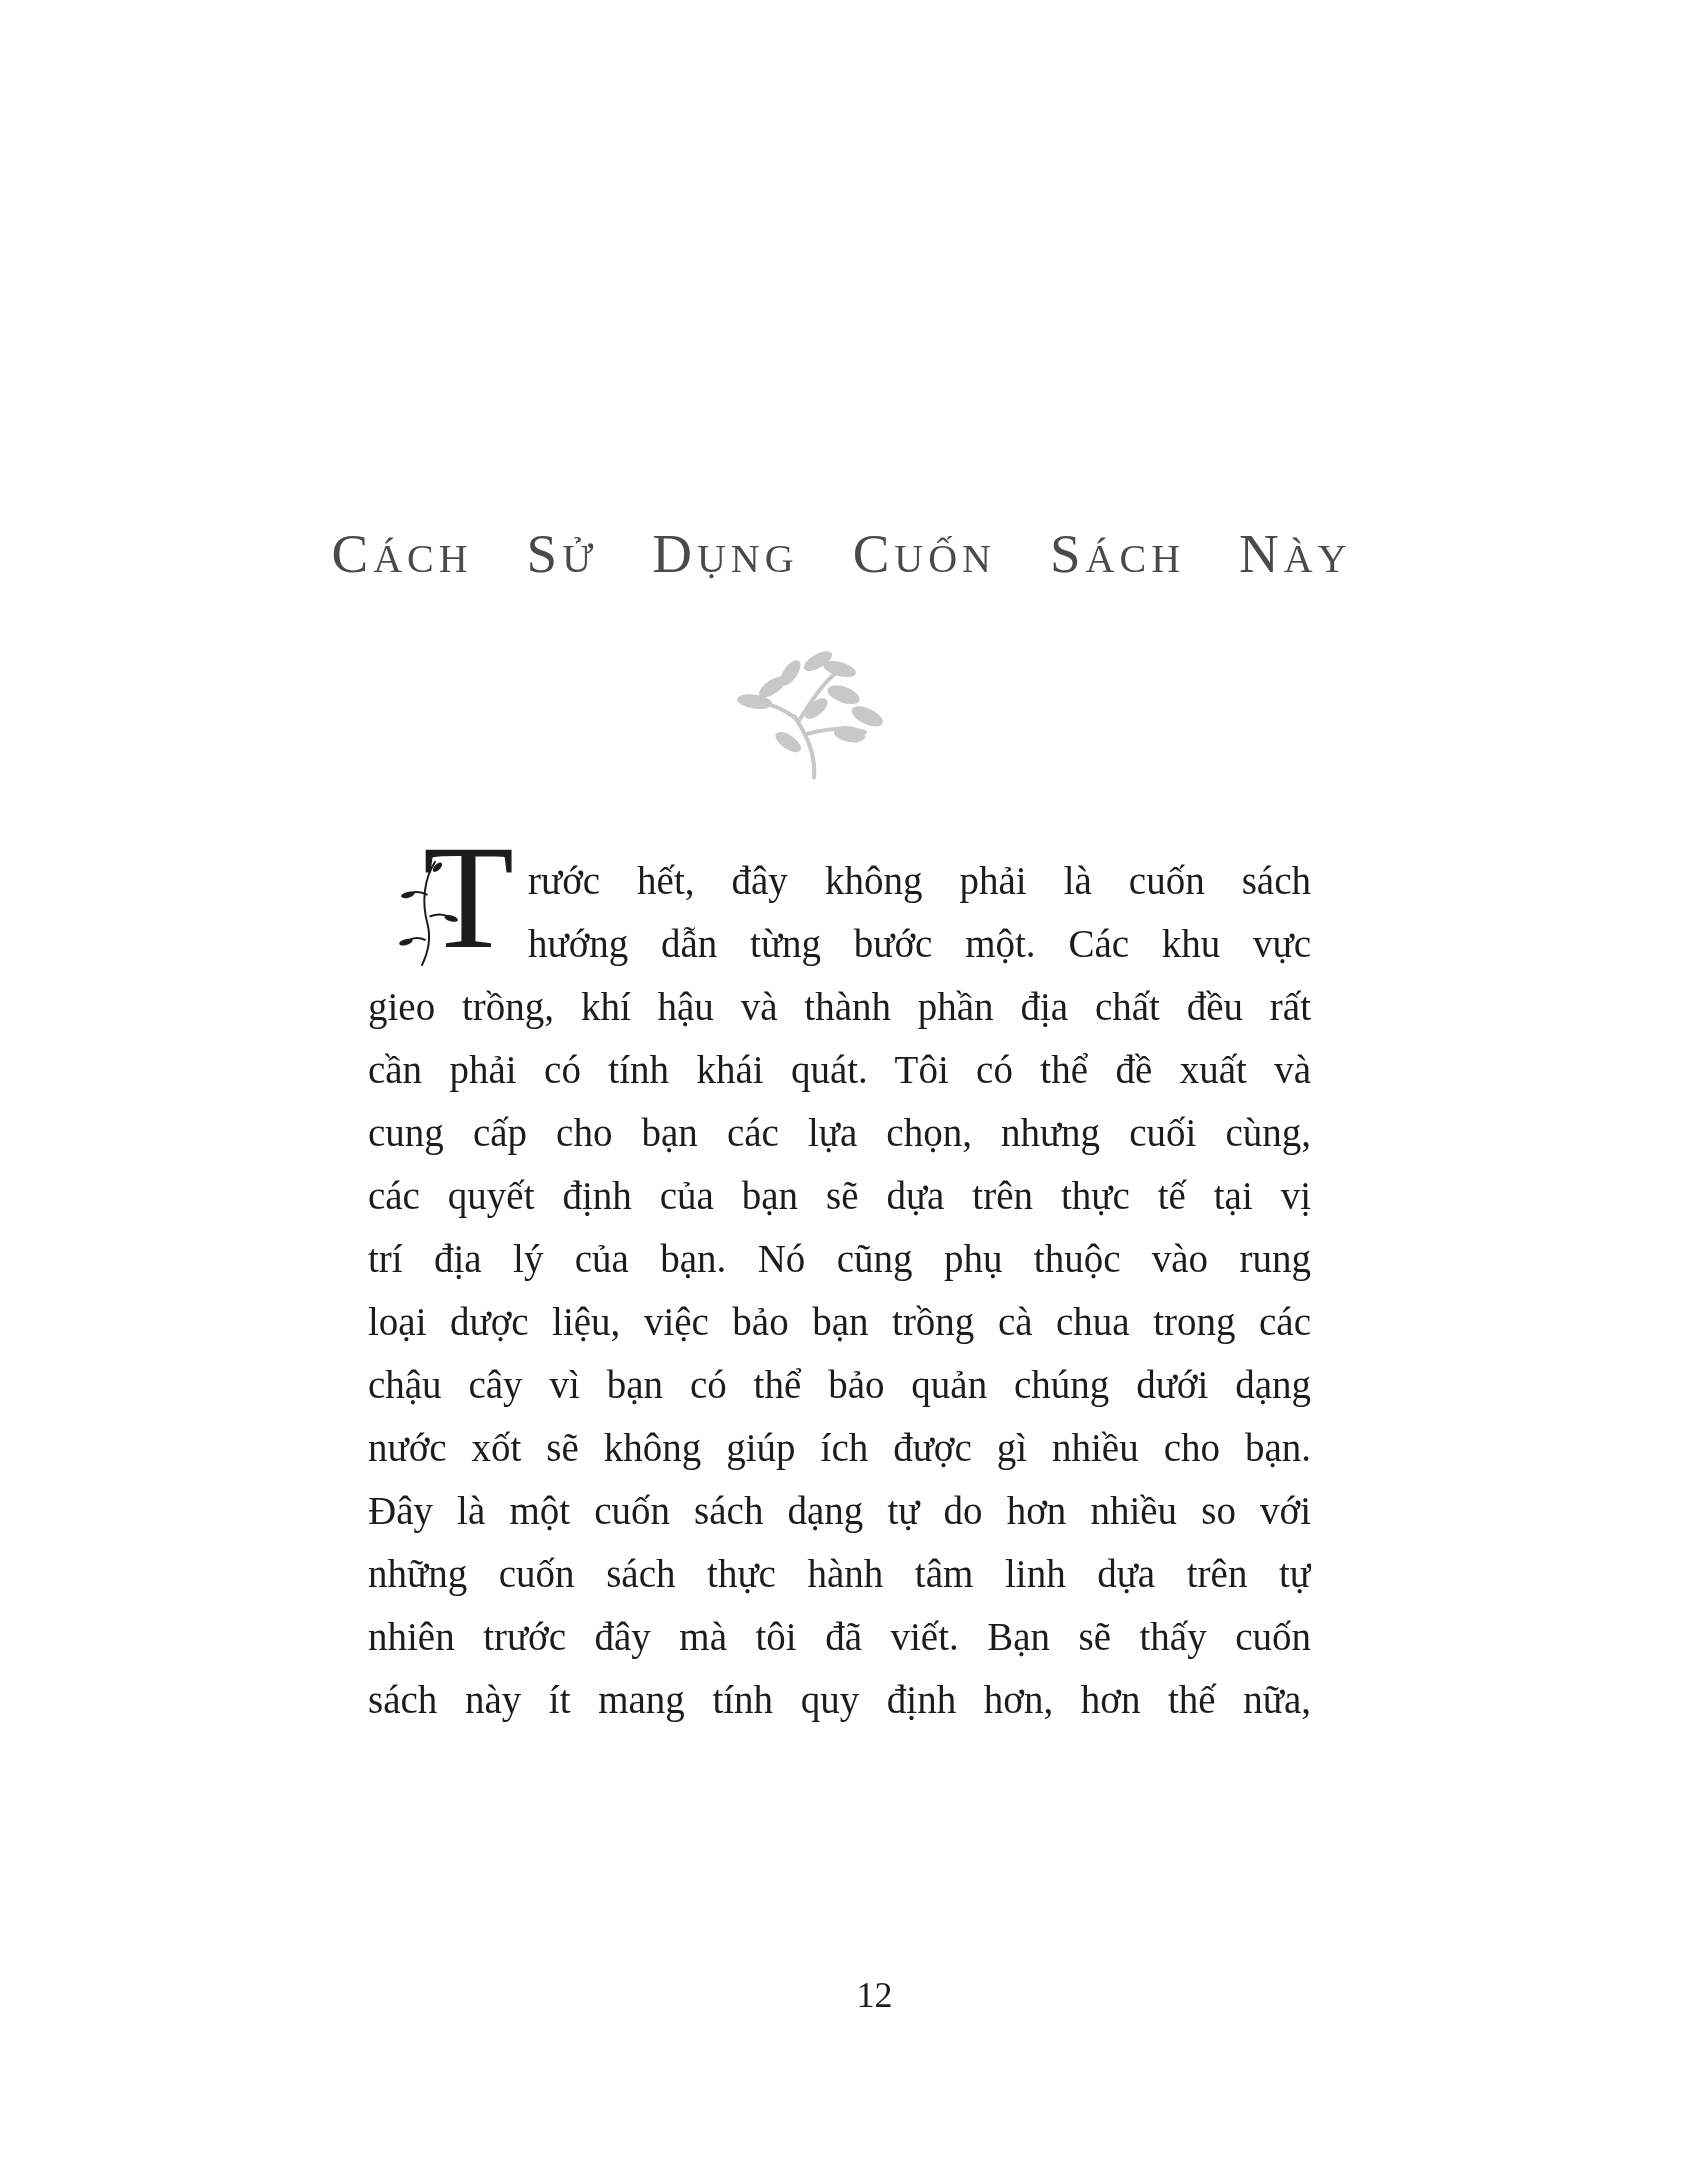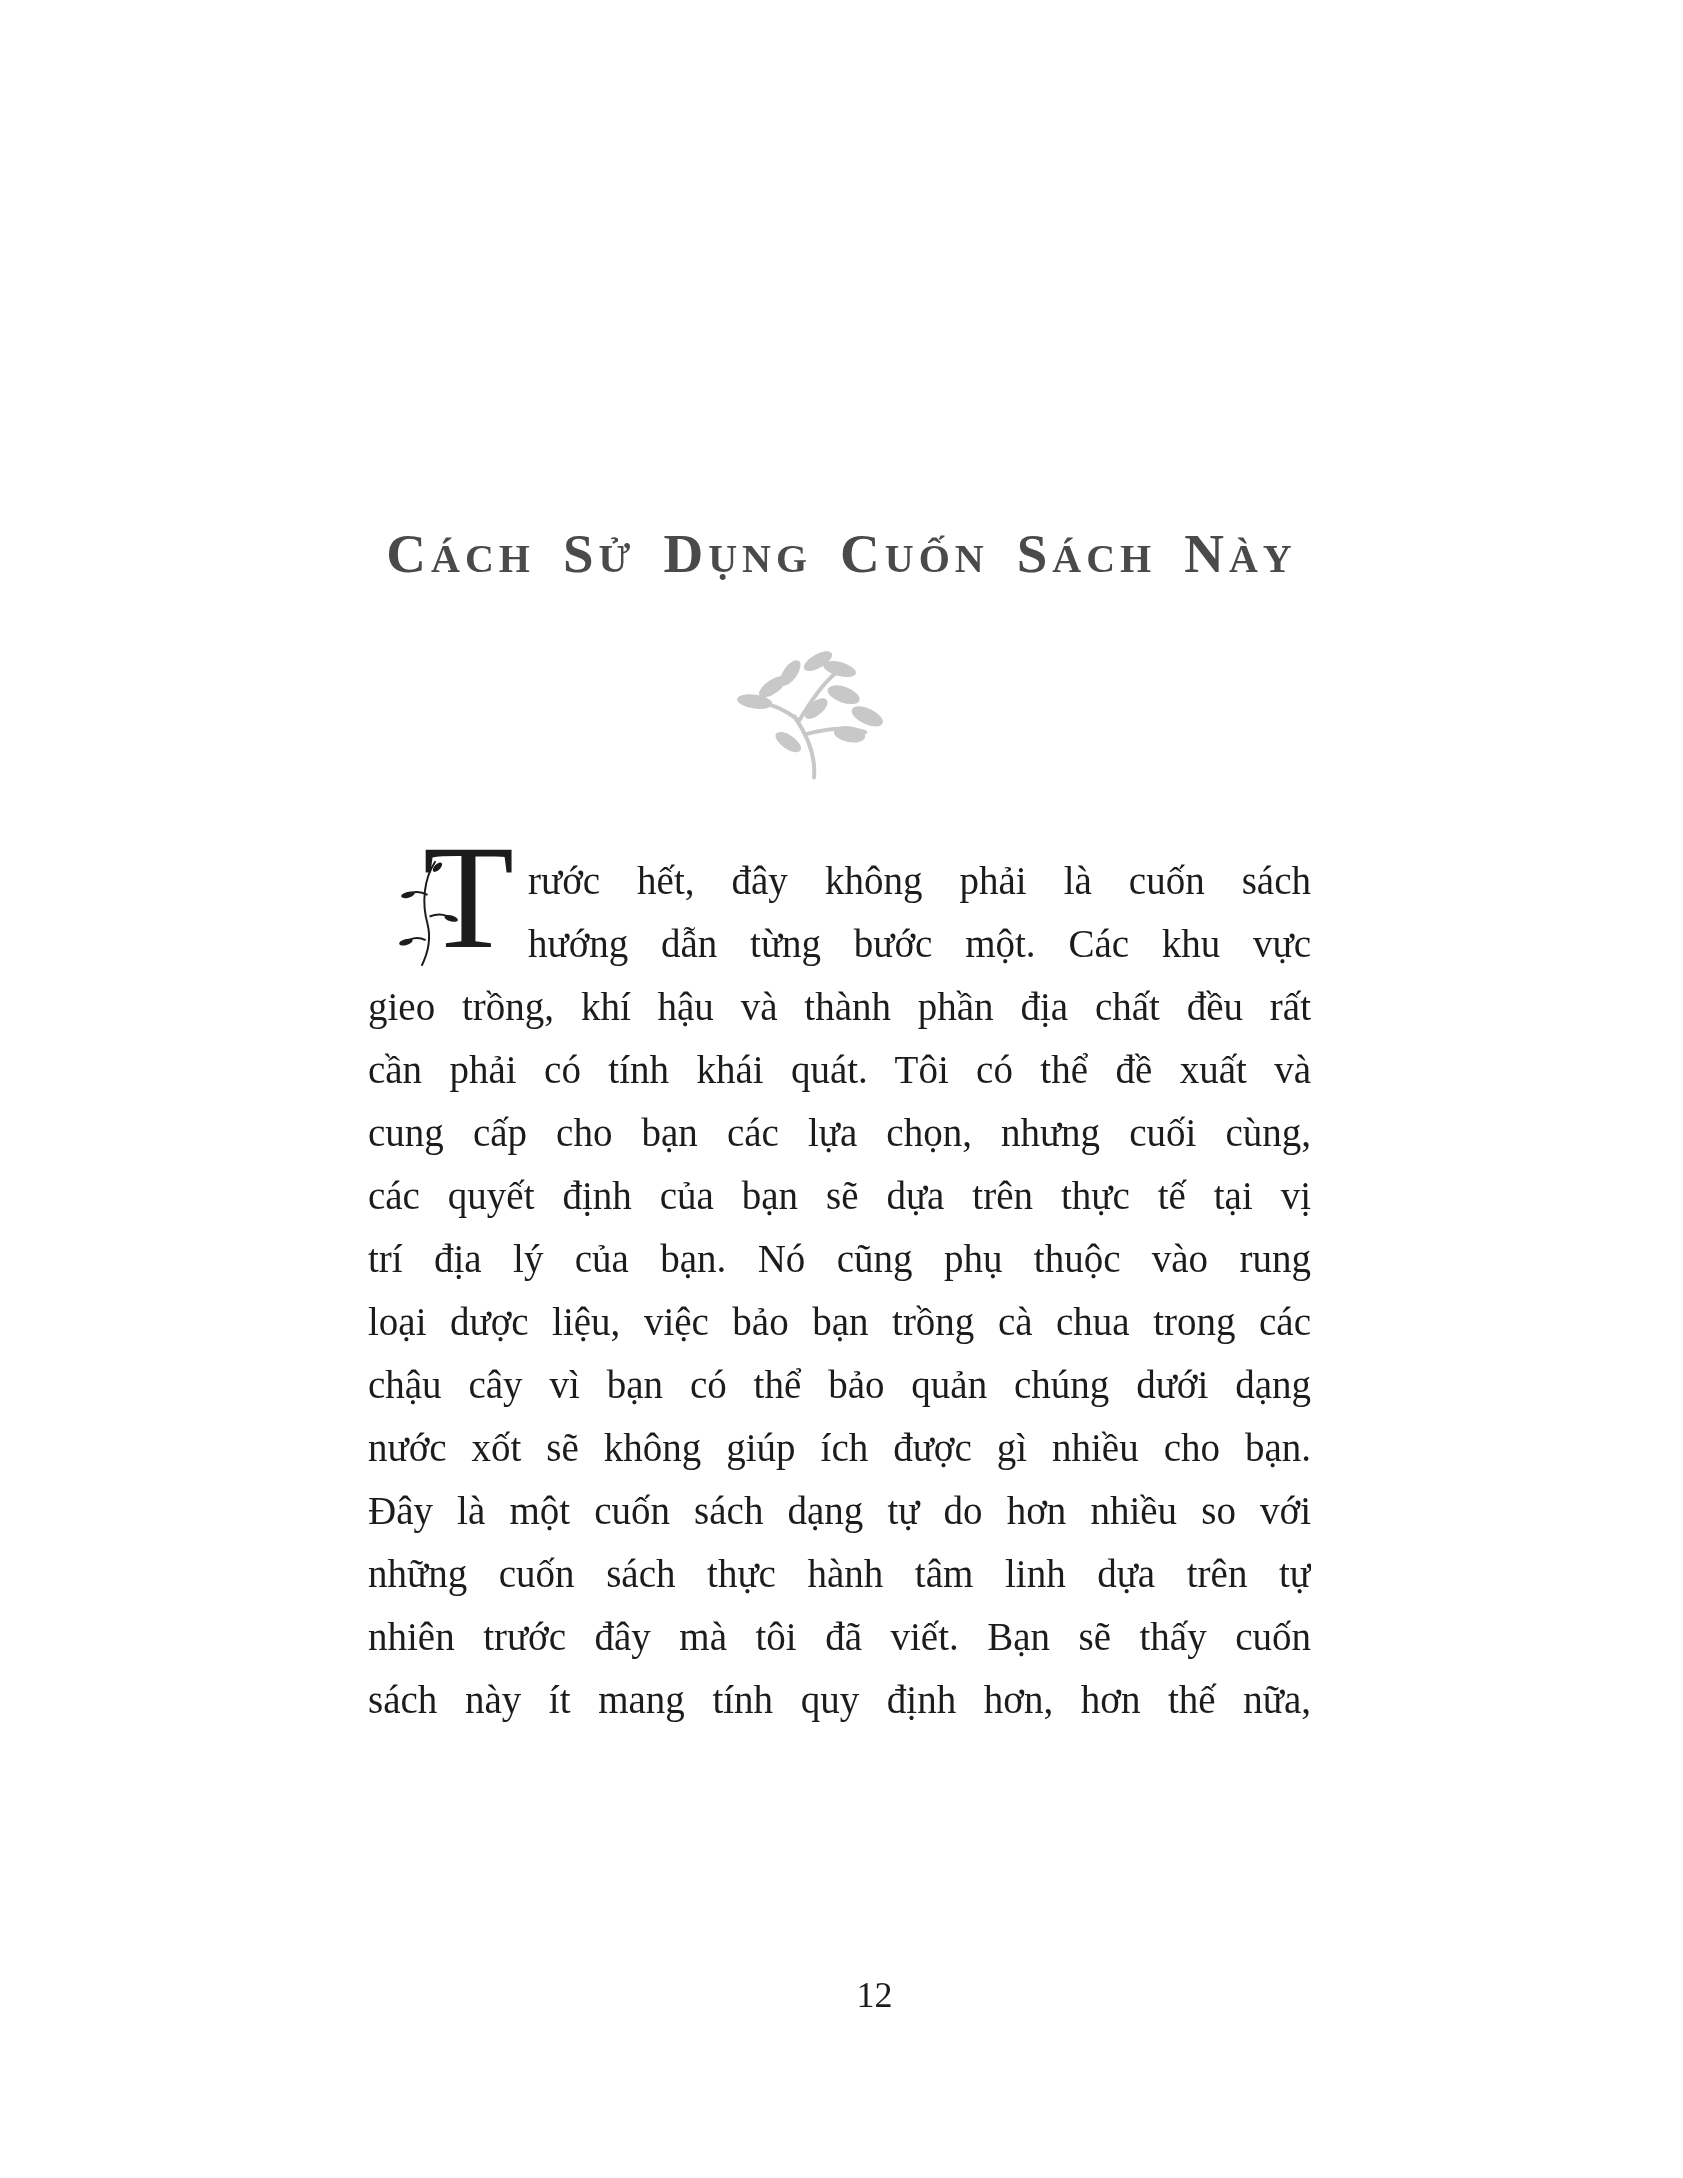--- a/index.html
+++ b/index.html
@@ -16,21 +16,21 @@
     text-align:center;
     color:var(--title-ink,#4a4a4a);
     font-family:"Liberation Serif", serif;
     font-weight:400;
     letter-spacing:5px;
     white-space:nowrap;
     margin:0;
     line-height:79px;
     font-size:40px;
   }
-  .title .word{margin:0 14px;font-weight:bold;}
+  .title .word{margin:0 27px;}
   .title .initial{font-size:55px;}
   
   .ornament{
     position:absolute;left:733px;top:639px;width:158px;height:144px;
   }
   
   .body{
     position:absolute;left:368px;top:849px;width:943px;
     color:var(--ink,#1c1c1c);
     font-size:39px;

